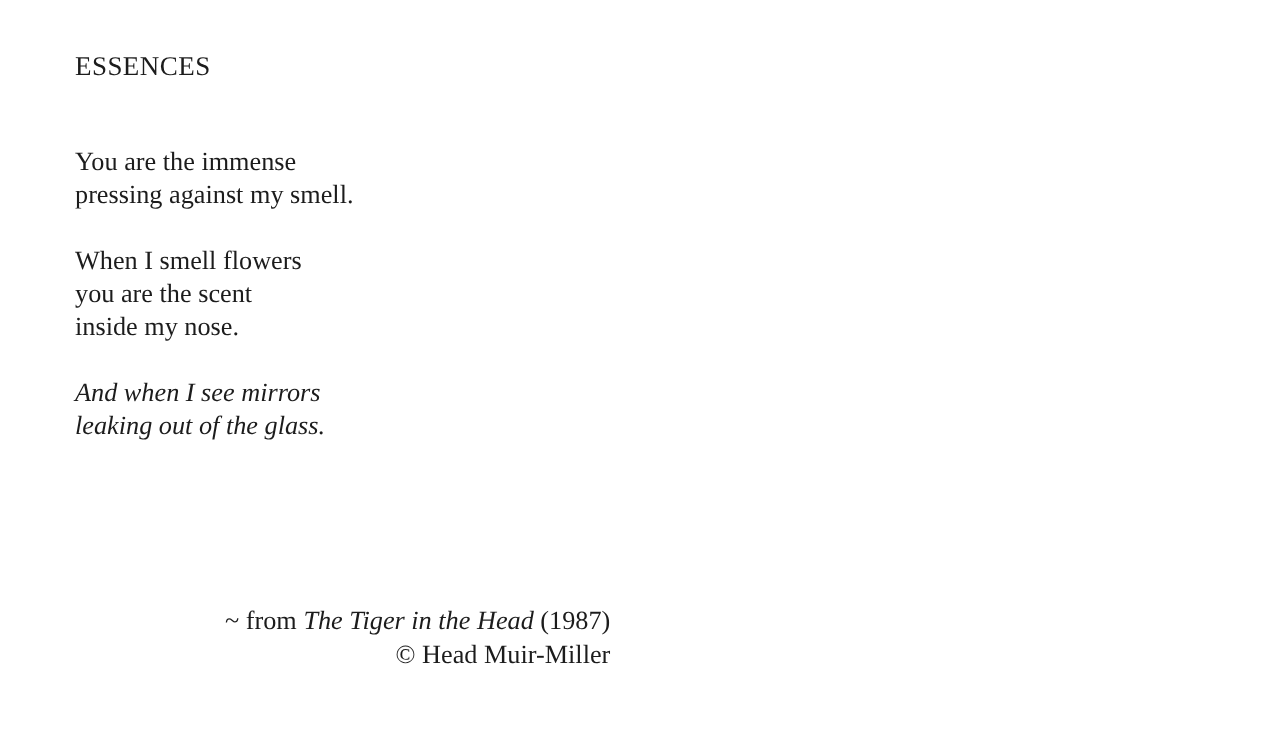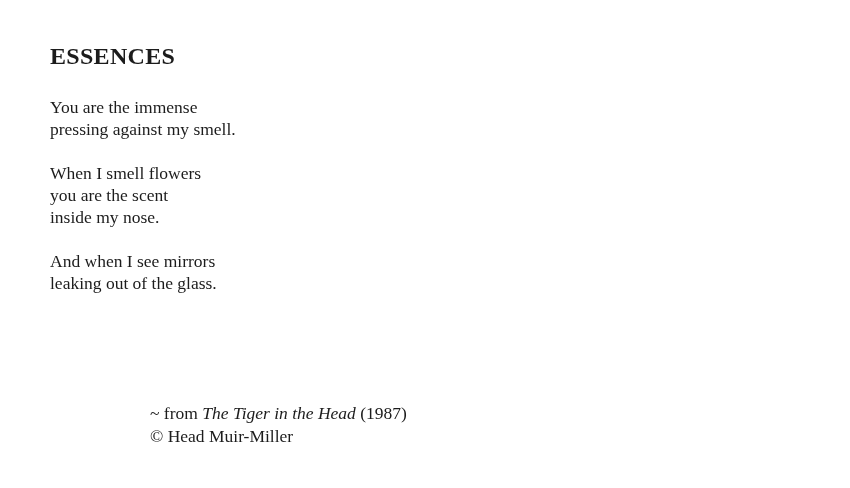--- a/index.html
+++ b/index.html
@@ -16,45 +16,46 @@
   .page {
     position: relative;
     width: 850px;
     height: 488px;
     background: #ffffff;
     color: #1c1c1c;
   }
   .title {
     position: absolute;
     left: 50px;
-    top: 45px;
-    font-size: 24px;
+    top: 33px;
+    font-size: 18px;
     line-height: 22px;
     letter-spacing: 0.3px;
-    font-weight: bold;
   }
   .poem {
     position: absolute;
     left: 50px;
     top: 96px;
     font-size: 17.5px;
     line-height: 22px;
   }
   .stanza {
     margin: 0 0 22px 0;
   }
   .stanza:last-child {
     margin-bottom: 0;
+    font-style: italic;
   }
   .attribution {
     position: absolute;
     left: 150px;
     top: 402px;
     font-size: 17.5px;
     line-height: 23px;
+    text-align: right;
   }
   .italic {
     font-style: italic;
   }
 </style>
 </head>
 <body>
 
 <div class="page">
 

